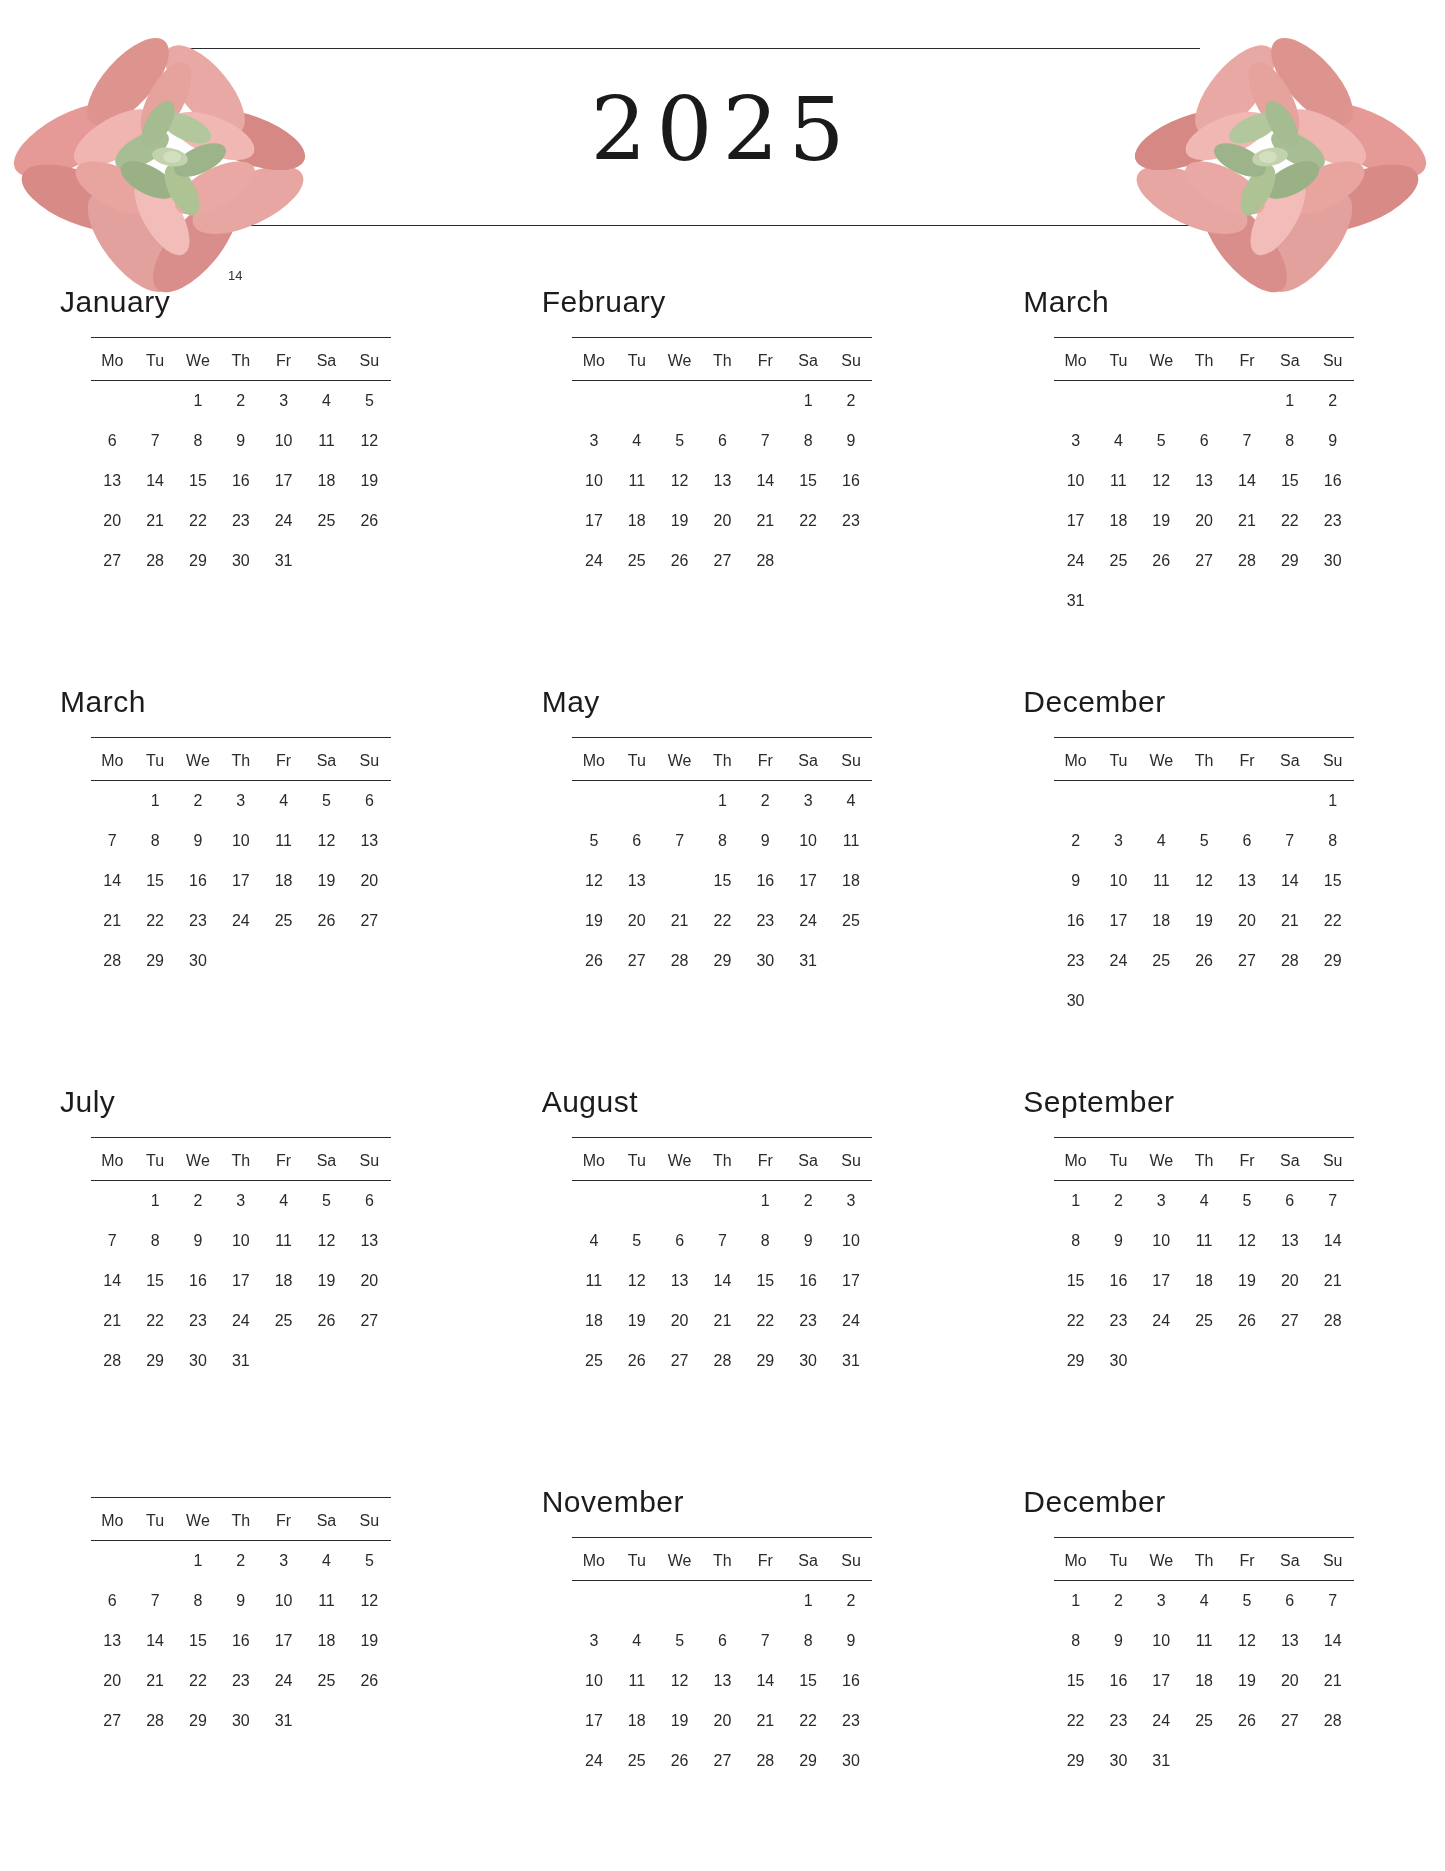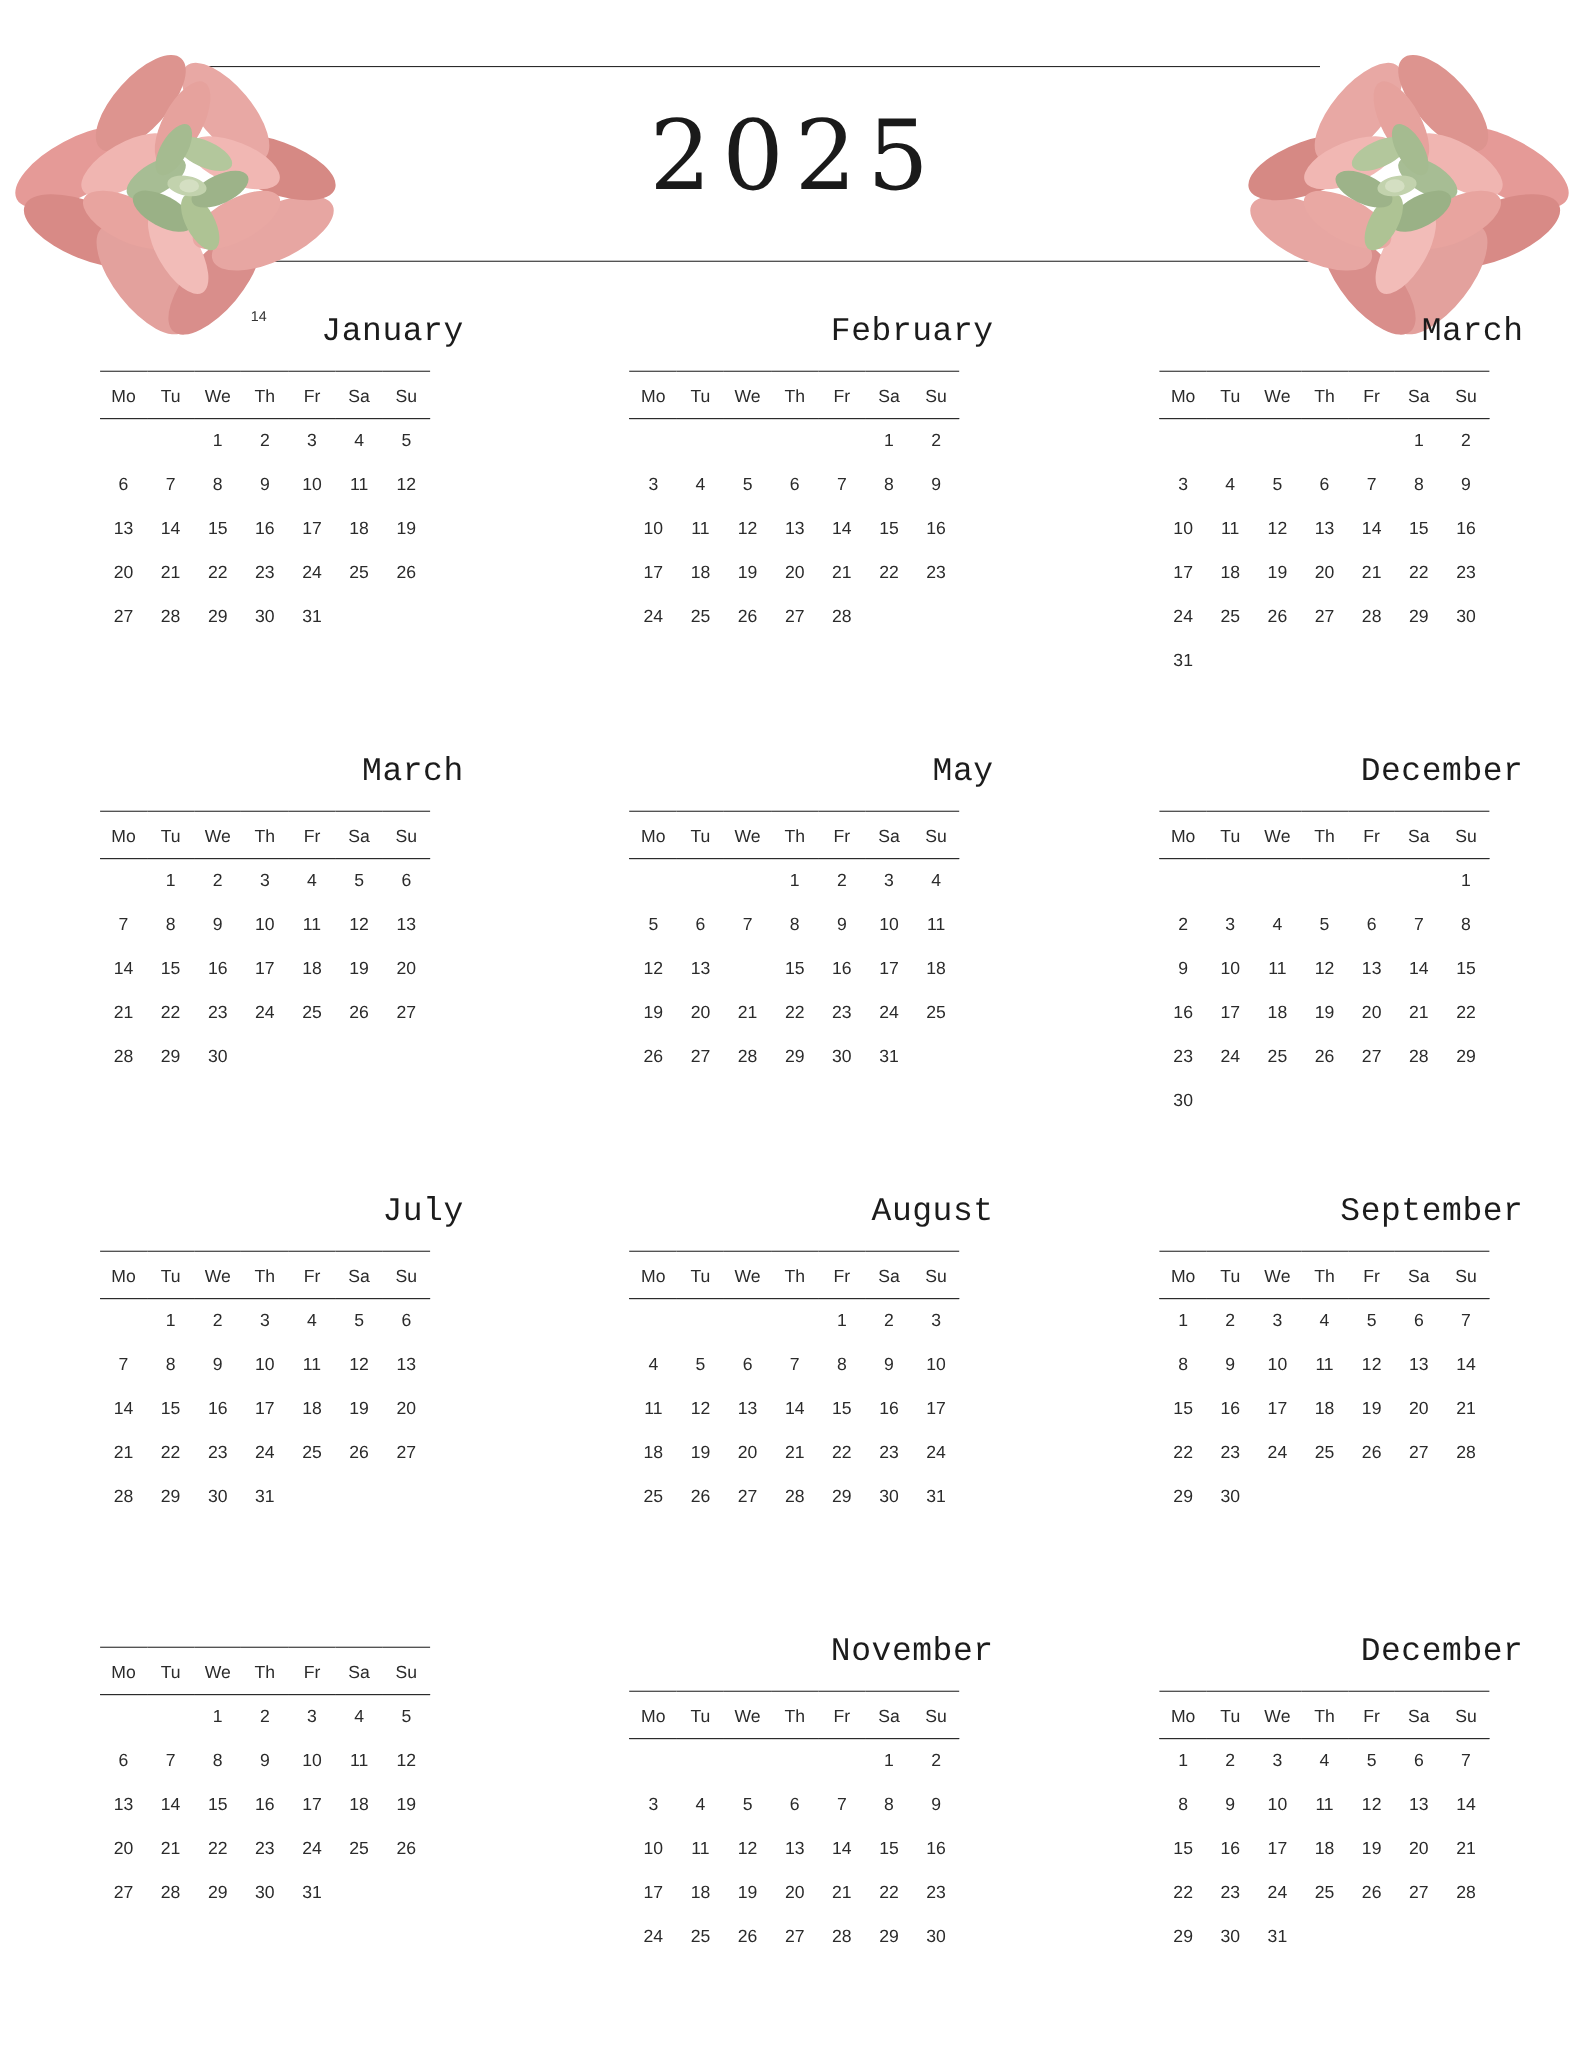--- a/index.html
+++ b/index.html
@@ -13,21 +13,21 @@
     position: relative;
     font-family: "Liberation Sans", sans-serif;
     color: #1c1c1c;
     overflow: hidden;
   }
 
   
   .header {
     position: absolute;
     left: 0;
-    top: 12px;
+    top: 0;
     width: 1426px;
     height: 300px;
   }
   .header-frame {
     position: absolute;
     left: 180px;
     top: 48px;
     width: 1020px;
     height: 178px;
     border-top: 1.5px solid #2b2b2b;
@@ -79,27 +79,27 @@
     grid-auto-rows: 400px;
     column-gap: 0px;
     row-gap: 0px;
   }
   .month {
     position: relative;
     padding: 0 60px;
     box-sizing: border-box;
   }
   .month-name {
-    text-align: right;
+    text-align: left;
     font-size: 30px;
     font-weight: 400;
     color: #1c1c1c;
     letter-spacing: 0.5px;
     margin: 0 0 18px 0;
-    font-family: Liberation Mono, monospace;
+    font-family: Liberation Sans, sans-serif;
   }
   .month-table {
     width: 300px;
     margin: 12px auto;
     border-collapse: collapse;
     border-top: 1.4px solid #2b2b2b;
   }
   .month-table th {
     font-size: 16px;
     font-weight: 400;

